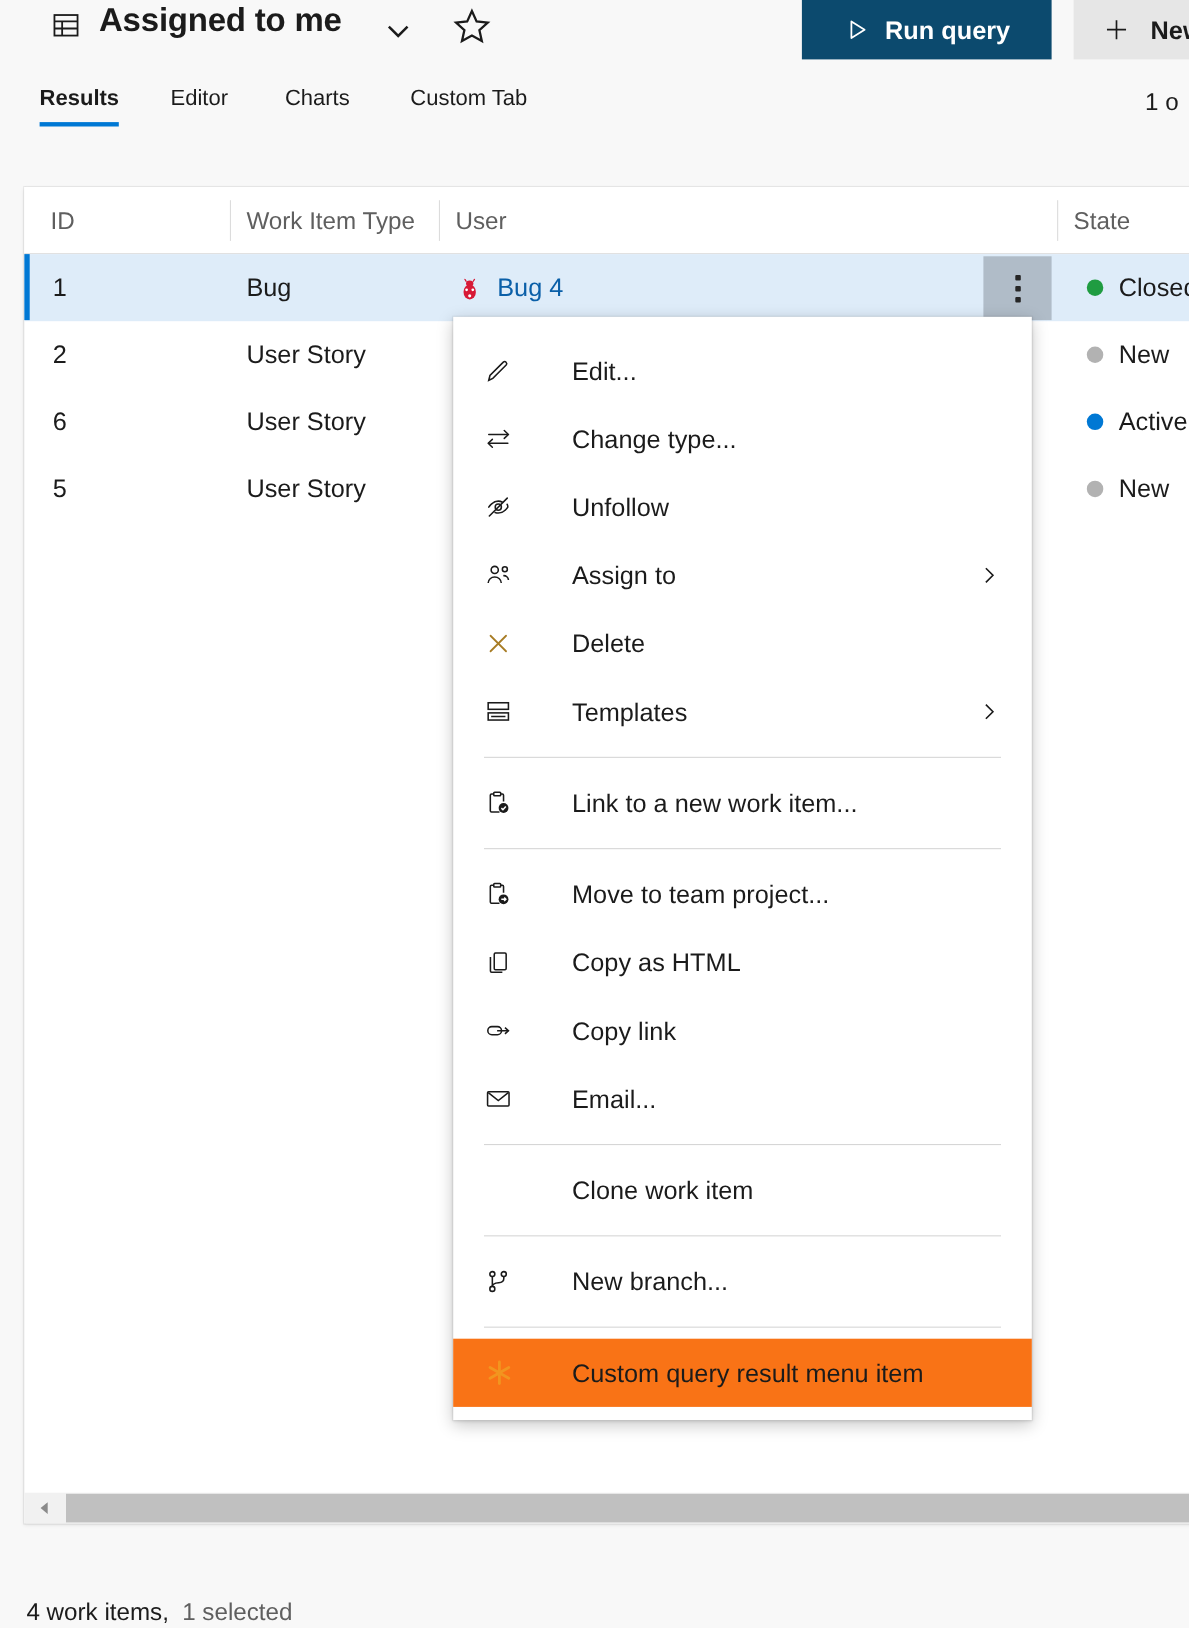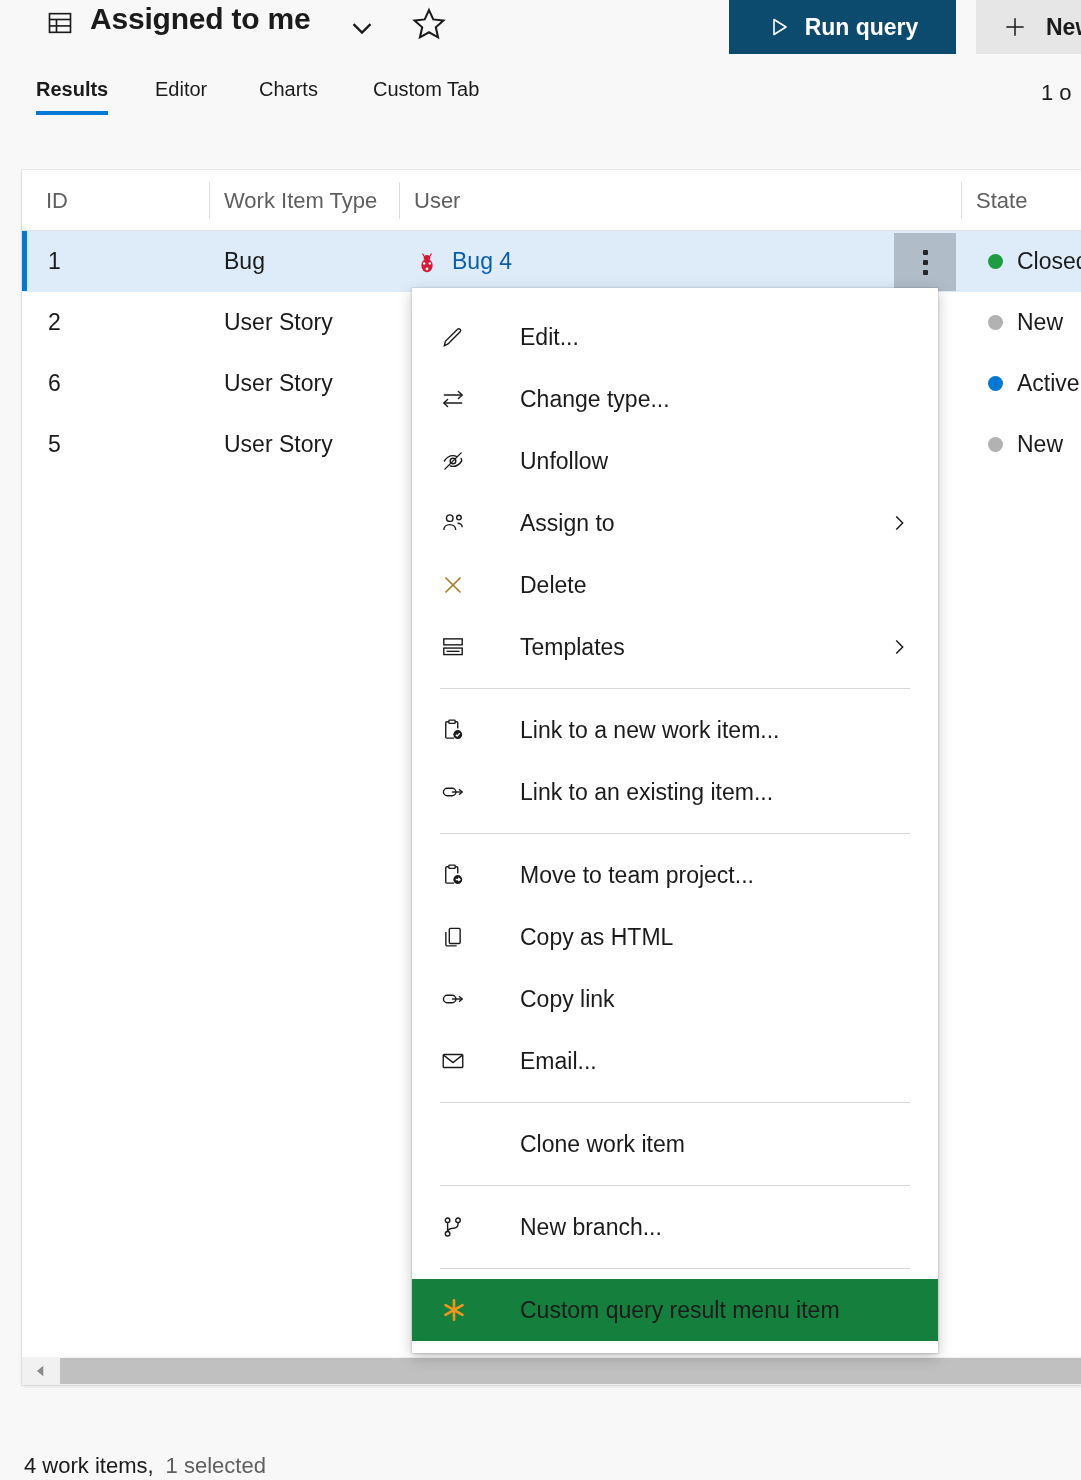--- a/index.html
+++ b/index.html
@@ -171,21 +171,21 @@
     width: 526px; background: #fff;
     box-shadow: 0 0 0 1px rgba(0,0,0,0.04), 0 4px 14px rgba(0,0,0,0.22), 0 1px 3px rgba(0,0,0,0.14);
     padding: 18px 0 12px 0;
     z-index: 50;
   }
   .mi {
     position: relative; display: flex; align-items: center;
     height: 62px; padding-left: 28px; cursor: pointer;
     font-size: 23px; color: #1b1b1b; white-space: nowrap;
   }
-  .mi.highlight { background: #15803d; }
+  .mi.highlight { background: #f97316; }
   .mi .ic {
     width: 34px; height: 30px; flex: 0 0 auto;
     display: flex; align-items: center; justify-content: flex-start;
   }
   .mi .lbl { margin-left: 46px; }
   .mi .sub-arrow {
     position: absolute; right: 28px; top: 50%; transform: translateY(-50%);
     width: 22px; height: 22px;
   }
   .mdiv {
@@ -421,30 +421,20 @@
           <path d="M8 4.4H6.3a1 1 0 0 0-1 1v13.1a1 1 0 0 0 1 1H13"></path>
           <path d="M14 4.4h1.4a1 1 0 0 1 1 1v5.3"></path>
           <rect x="8.2" y="2.9" width="5.8" height="3" rx="0.7"></rect>
           <circle cx="16.4" cy="16.2" r="4.1" fill="#1b1b1b" stroke="none"></circle>
           <polyline points="14.6,16.3 15.9,17.6 18.3,14.9" stroke="#ffffff" stroke-width="1.3" fill="none"></polyline>
         </svg>
       </span>
       <span class="lbl">Link to a new work item...</span>
     </div>
 
-    <div class="mi">
-      <span class="ic">
-        <svg viewBox="0 0 24 24" width="26" height="26" fill="none" stroke="#1b1b1b" stroke-width="1.3">
-          <rect x="3.2" y="8.6" width="11.5" height="6.8" rx="3.4"></rect>
-          <line x1="11" y1="12" x2="20.4" y2="12"></line>
-          <polyline points="17.6,9.4 20.5,12 17.6,14.6"></polyline>
-        </svg>
-      </span>
-      <span class="lbl">Link to an existing item...</span>
-    </div>
 
     <div class="mdiv"></div>
 
     <div class="mi">
       <span class="ic">
         <svg viewBox="0 0 24 24" width="26" height="26" fill="none" stroke="#1b1b1b" stroke-width="1.3">
           <path d="M8 4.4H6.3a1 1 0 0 0-1 1v13.1a1 1 0 0 0 1 1H13"></path>
           <path d="M14 4.4h1.4a1 1 0 0 1 1 1v5.3"></path>
           <rect x="8.2" y="2.9" width="5.8" height="3" rx="0.7"></rect>
           <circle cx="16.4" cy="16.2" r="4.1" fill="#1b1b1b" stroke="none"></circle>

